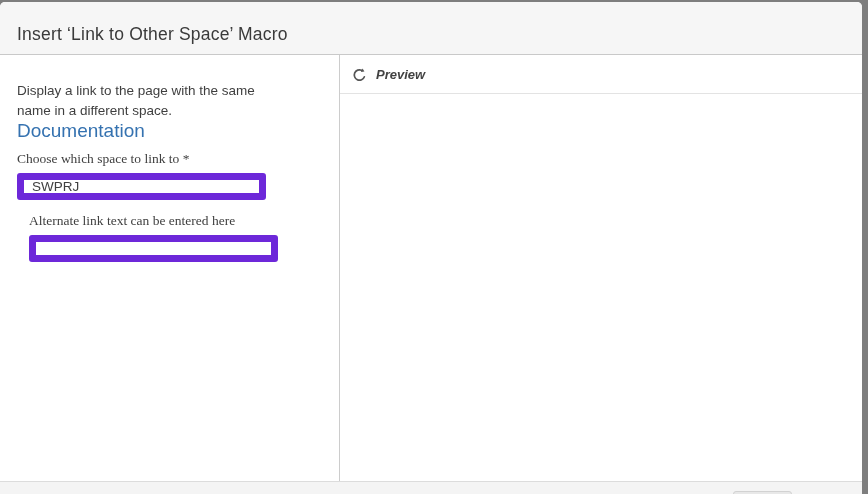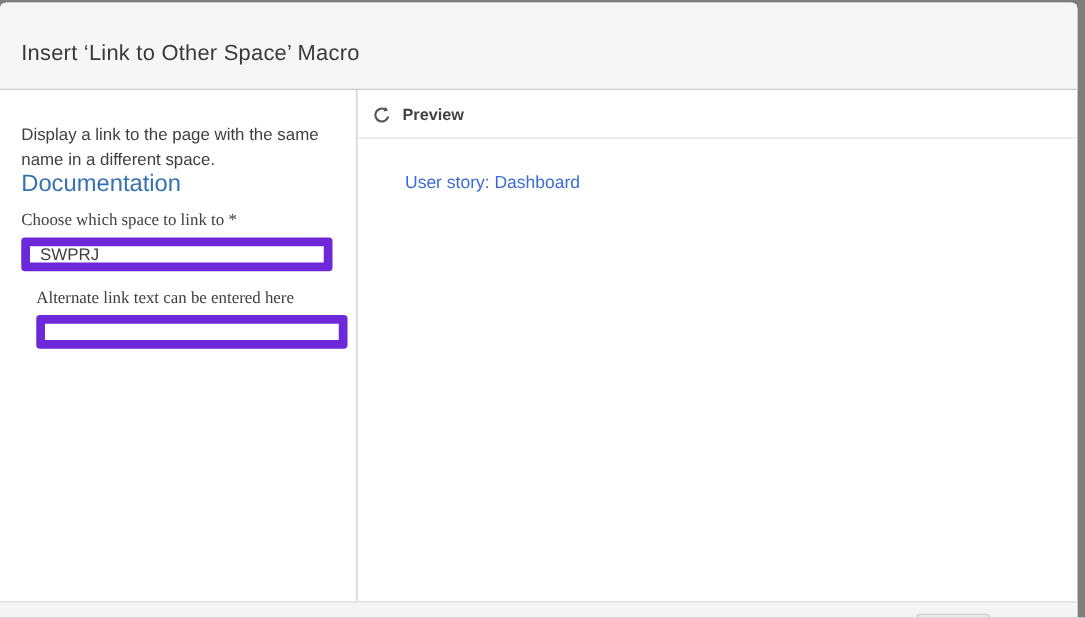--- a/index.html
+++ b/index.html
@@ -11,35 +11,35 @@
   }
   .dialog {
     position: absolute; left: 0; top: 2px;
     width: 862px; height: 492px;
     background: #ffffff;
     border-radius: 5px 5px 0 0;
     overflow: hidden;
     display: flex; flex-direction: column;
   }
   .dialog-header {
-    height: 70px; flex: none;
+    height: 53px; flex: none;
     background: #f6f6f6;
     border-bottom: 1px solid #c9c9c9;
     display: flex; align-items: center;
     box-sizing: border-box;
     padding: 12px 20px 0 17px;
   }
   .dialog-title {
     margin: 0;
     font-size: 17.5px; font-weight: 400;
     color: #3a3a3a; letter-spacing: 0.2px;
   }
   .dialog-body { flex: 1; display: flex; min-height: 0; }
   .left-panel {
-    width: 286px; flex: none; box-sizing: border-box;
+    width: 340px; flex: none; box-sizing: border-box;
     border-right: 1px solid #cccccc;
     padding: 26px 24px 0 17px;
   }
   .description {
     margin: 0; width: 260px;
     font-size: 13.5px; line-height: 20px; color: #3f3f3f;
   }
   .doc-link {
     display: inline-block;
     font-size: 19px; line-height: 20px;
@@ -59,21 +59,21 @@
     padding: 0 8px;
     font-family: "Liberation Sans", sans-serif;
     font-size: 13.5px; color: #404040;
     background: #ffffff; outline: none;
   }
   .right-panel { flex: 1; display: flex; flex-direction: column; min-width: 0; }
   .preview-header {
     height: 39px; flex: none; box-sizing: border-box;
     border-bottom: 1px solid #e3e3e3;
     display: flex; align-items: center;
-    padding-left: 11px; gap: 8px;
+    padding-left: 11px; gap: 8px; font-style: italic;
   }
   .refresh-btn {
     width: 17px; height: 17px; display: inline-flex;
     align-items: center; justify-content: center; cursor: pointer;
   }
   .preview-title { font-size: 13px; font-weight: 700; color: #424242; }
   .preview-body { padding: 26px 0 0 38px; }
   .preview-link {
     font-size: 14px; color: #3b6bd4;
     text-decoration: none; cursor: pointer;
@@ -122,23 +122,20 @@
     <div class="right-panel">
       <div class="preview-header">
         <span class="refresh-btn">
           <svg width="17" height="17" viewBox="0 0 17 17" aria-hidden="true">
             <path d="M 13.39 10.78 A 5.2 5.2 0 1 1 10.70 4.29" fill="none" stroke="#565656" stroke-width="1.7" stroke-linecap="round"></path>
             <polygon points="13.42,5.56 9.85,6.10 11.55,2.48" fill="#565656"></polygon>
           </svg>
         </span>
         <span class="preview-title">Preview</span>
       </div>
-      <div class="preview-body">
-        <a class="preview-link" href="#">User story: Dashboard</a>
-      </div>
     </div>
 
   </div>
 
   <div class="dialog-footer">
     <div class="footer-button"></div>
   </div>
 
 </div>
 

